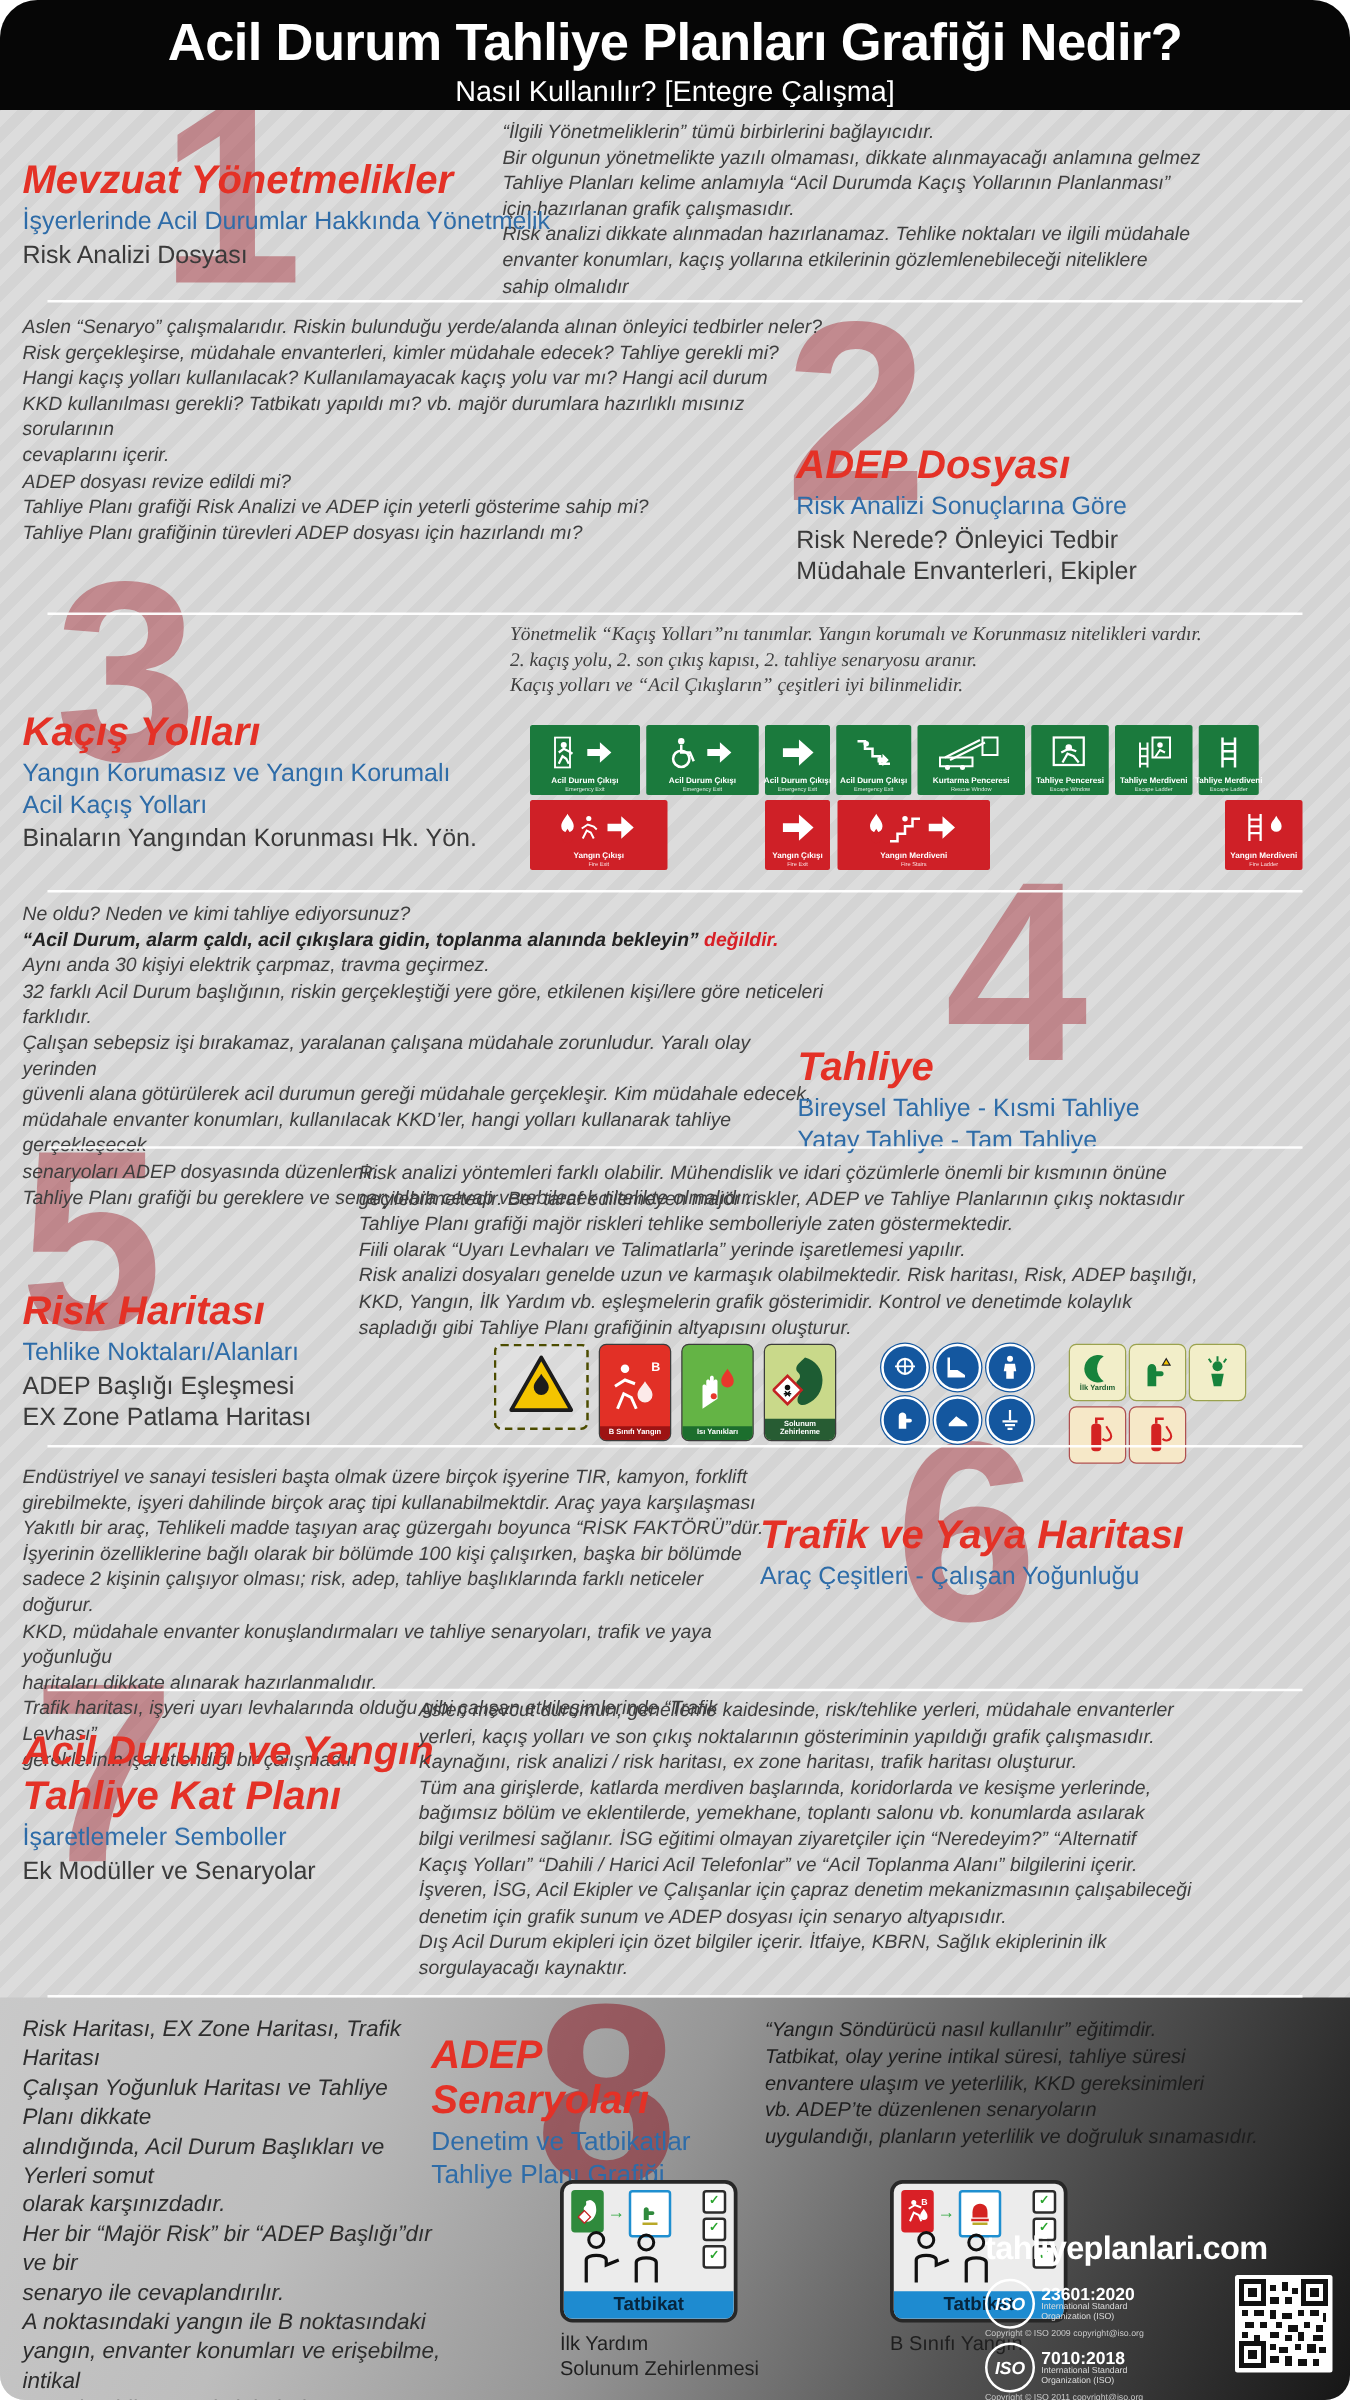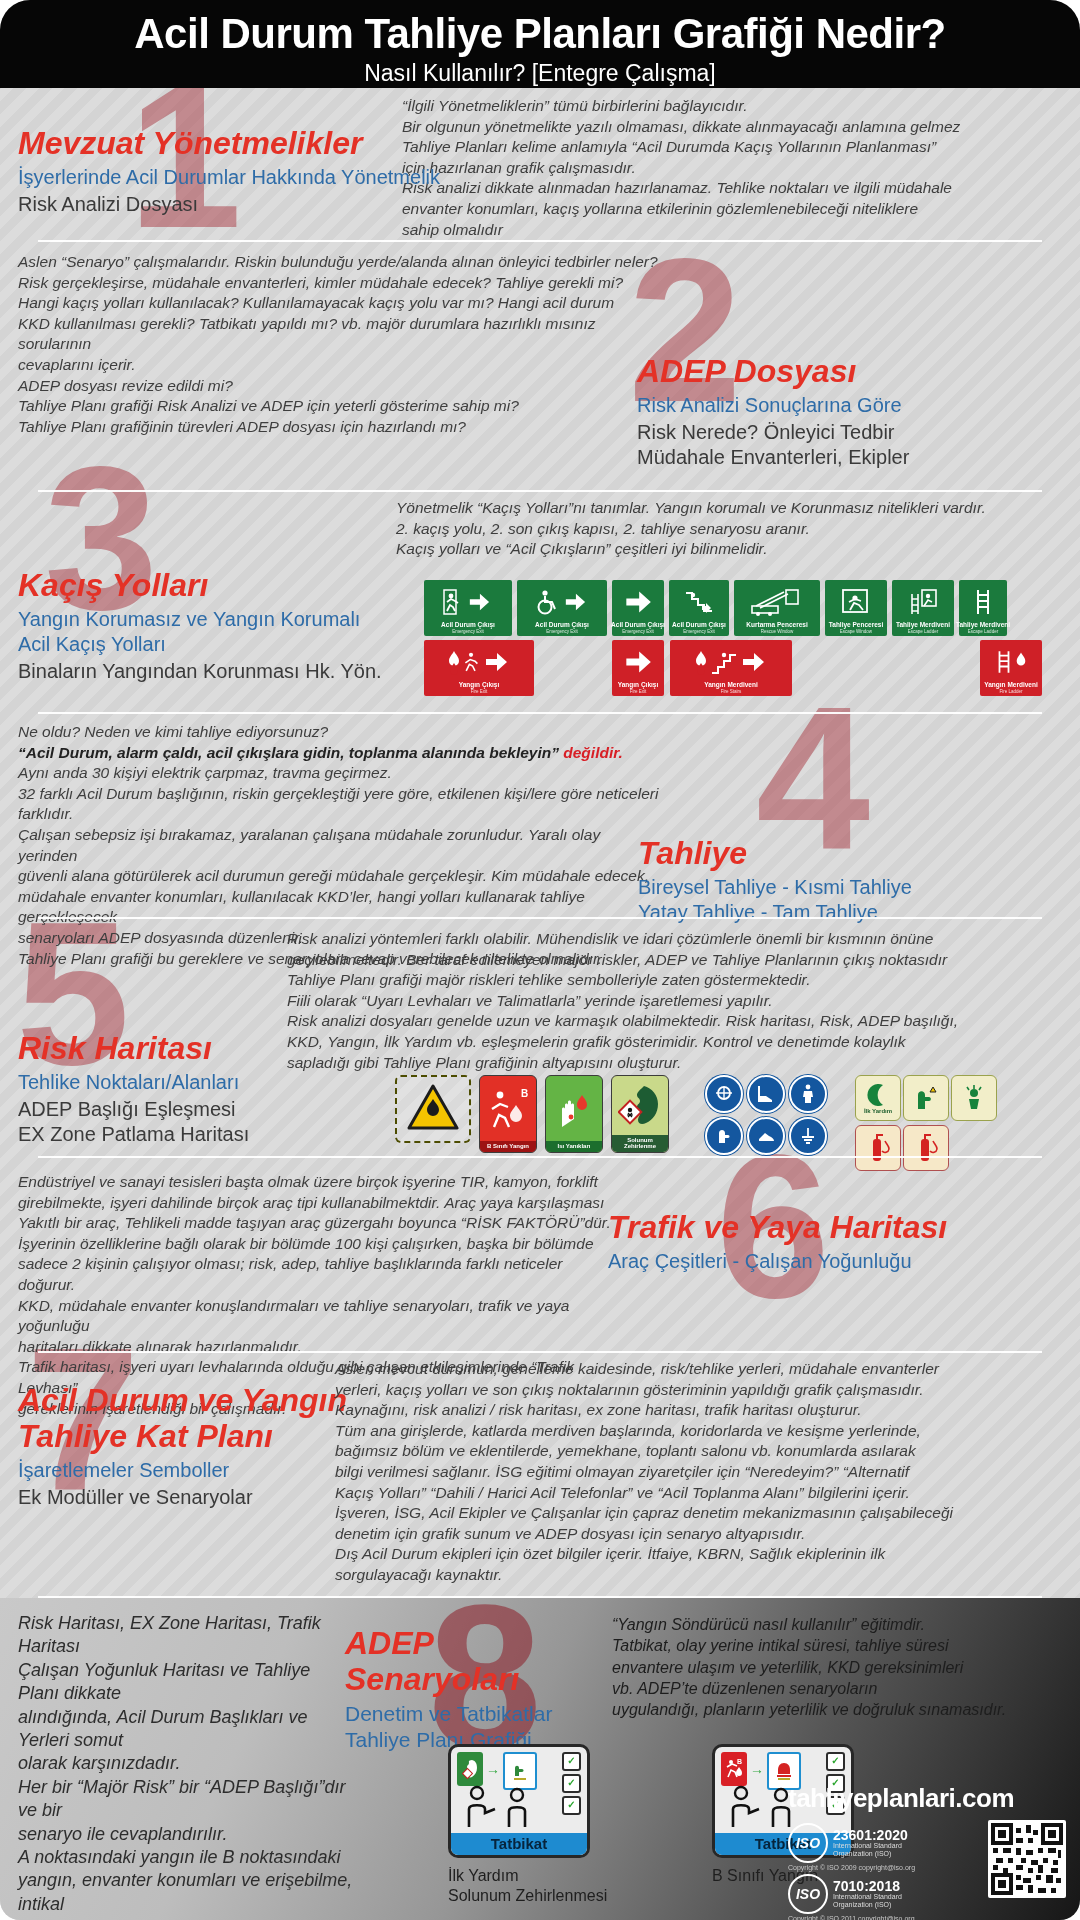--- a/index.html
+++ b/index.html
@@ -127,21 +127,21 @@
       <div class="h-red">ADEP Dosyası</div>
       <div class="h-blue ml">Risk Analizi Sonuçlarına Göre</div>
       <div class="h-dark ml">Risk Nerede? Önleyici Tedbir
 Müdahale Envanterleri, Ekipler</div>
     </div>
   </div>
   <div class="divider"></div>
 
   <div class="sec s3">
     <div class="num" style="left:44px;top:-34px;">3</div>
-    <div class="blk body-t ml" style="left:396px;top:6px;width:650px;">Yönetmelik “Kaçış Yolları”nı tanımlar. Yangın korumalı ve Korunmasız nitelikleri vardır.
+    <div class="blk body-t ml" style="left:408px;top:6px;width:650px;font-family:Liberation Serif, serif;">Yönetmelik “Kaçış Yolları”nı tanımlar. Yangın korumalı ve Korunmasız nitelikleri vardır.
 2. kaçış yolu, 2. son çıkış kapısı, 2. tahliye senaryosu aranır.
 Kaçış yolları ve “Acil Çıkışların” çeşitleri iyi bilinmelidir.</div>
     <div class="blk" style="left:18px;top:76px;">
       <div class="h-red">Kaçış Yolları</div>
       <div class="h-blue ml">Yangın Korumasız ve Yangın Korumalı
 Acil Kaçış Yolları</div>
       <div class="h-dark ml">Binaların Yangından Korunması Hk. Yön.</div>
     </div>
 
     <div class="signrow" style="left:424px;top:88px;">

